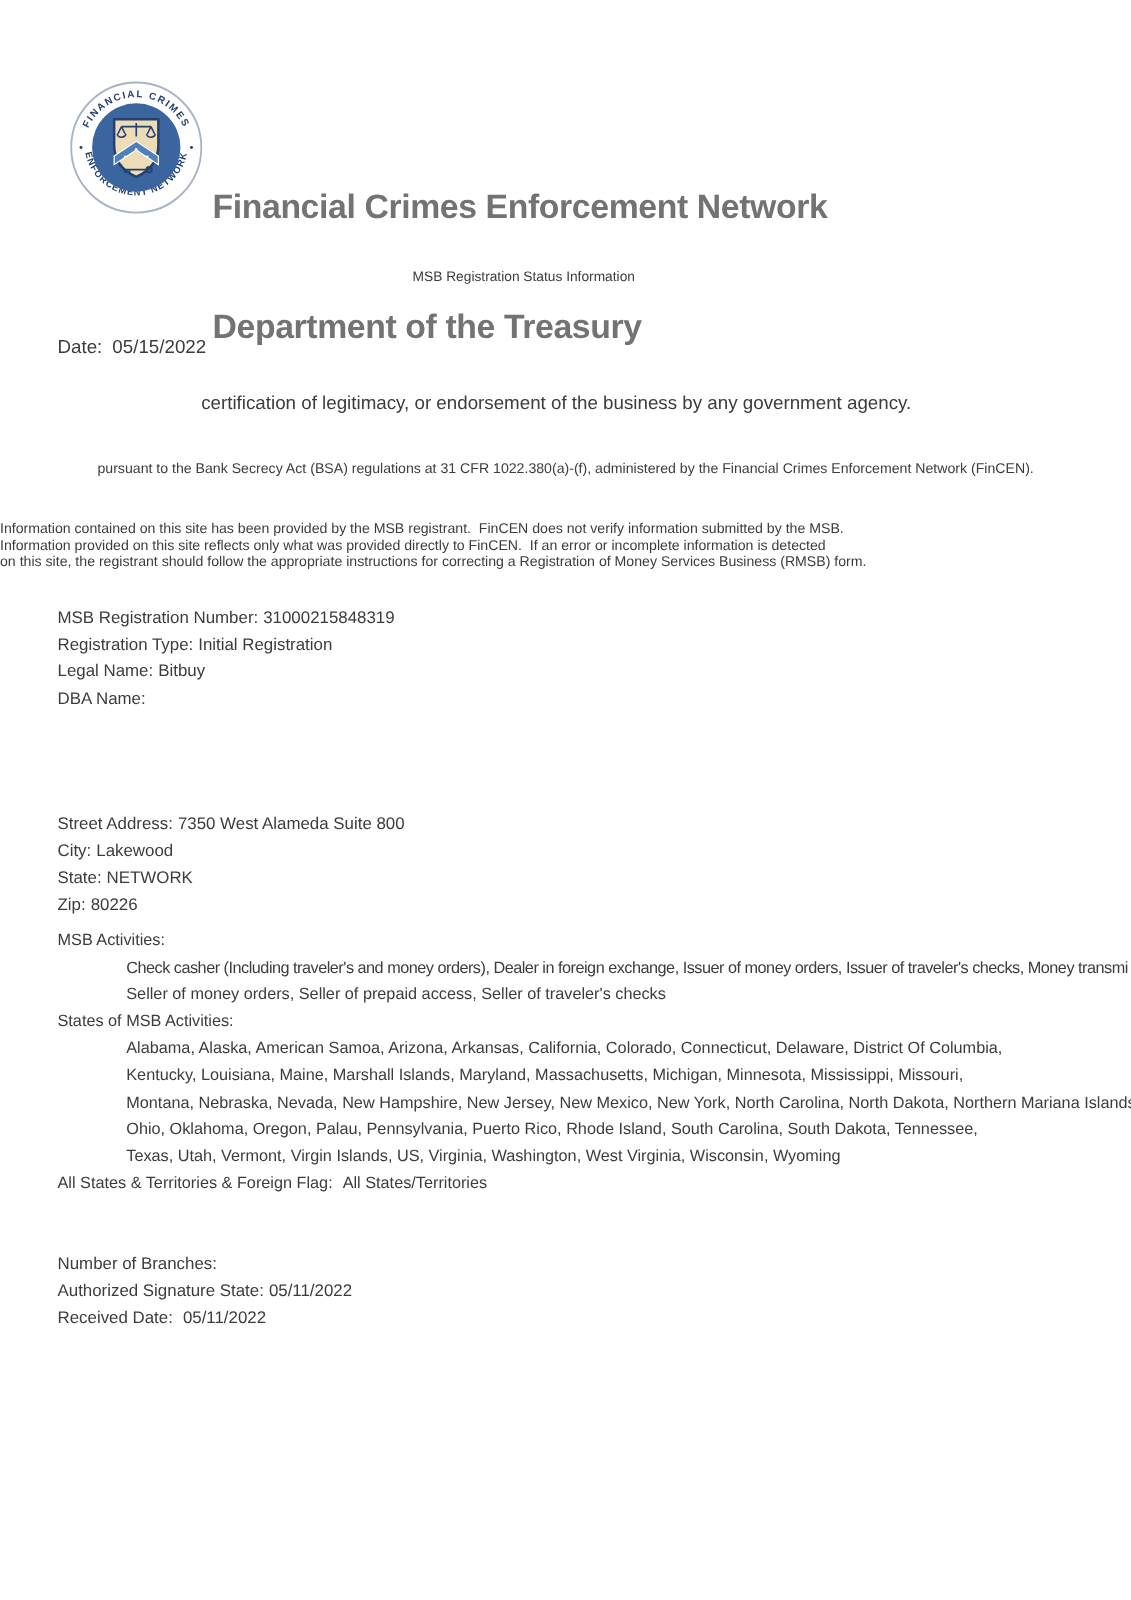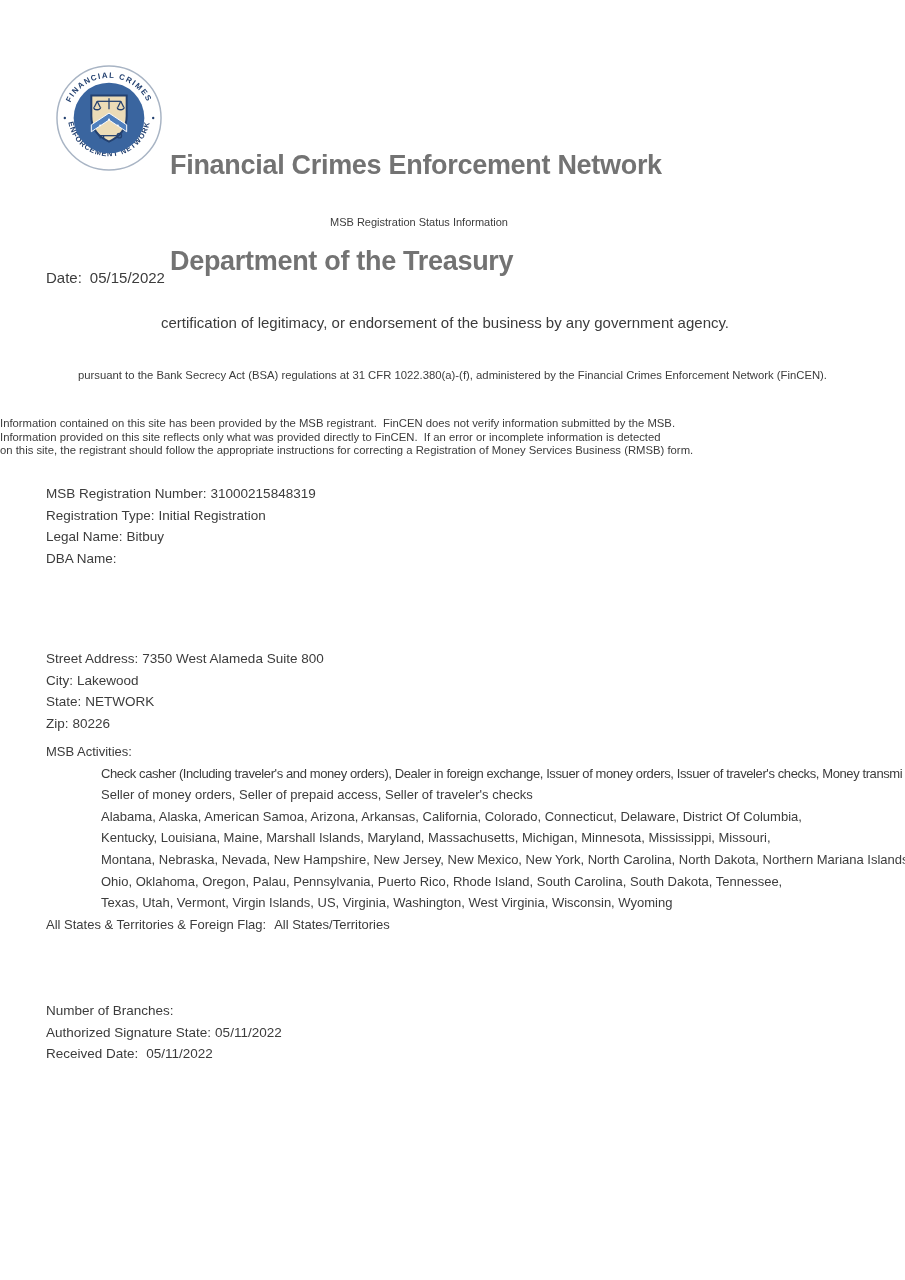--- a/index.html
+++ b/index.html
@@ -134,20 +134,21 @@
     </div>
     <div class="field-row">
       <span>Zip:</span><span class="val">80226</span>
     </div>
   </div>
 
   <div id="activity-block" class="abs">
     <div>MSB Activities:</div>
     <div class="indent clipline">Check casher (Including traveler's and money orders), Dealer in foreign exchange, Issuer of money orders, Issuer of traveler's checks, Money transmi</div>
     <div class="indent">Seller of money orders, Seller of prepaid access, Seller of traveler's checks</div>
+    <div>States of MSB Activities:</div>
     <div class="indent stateline">Alabama, Alaska, American Samoa, Arizona, Arkansas, California, Colorado, Connecticut, Delaware, District Of Columbia,</div>
     <div class="indent stateline">Kentucky, Louisiana, Maine, Marshall Islands, Maryland, Massachusetts, Michigan, Minnesota, Mississippi, Missouri,</div>
     <div class="indent stateline">Montana, Nebraska, Nevada, New Hampshire, New Jersey, New Mexico, New York, North Carolina, North Dakota, Northern Mariana Islands,</div>
     <div class="indent stateline">Ohio, Oklahoma, Oregon, Palau, Pennsylvania, Puerto Rico, Rhode Island, South Carolina, South Dakota, Tennessee,</div>
     <div class="indent stateline">Texas, Utah, Vermont, Virgin Islands, US, Virginia, Washington, West Virginia, Wisconsin, Wyoming</div>
     <div class="field-row" id="all-states-row">
       <span>All States &amp; Territories &amp; Foreign Flag:</span><span class="val">All States/Territories</span>
     </div>
   </div>
 

